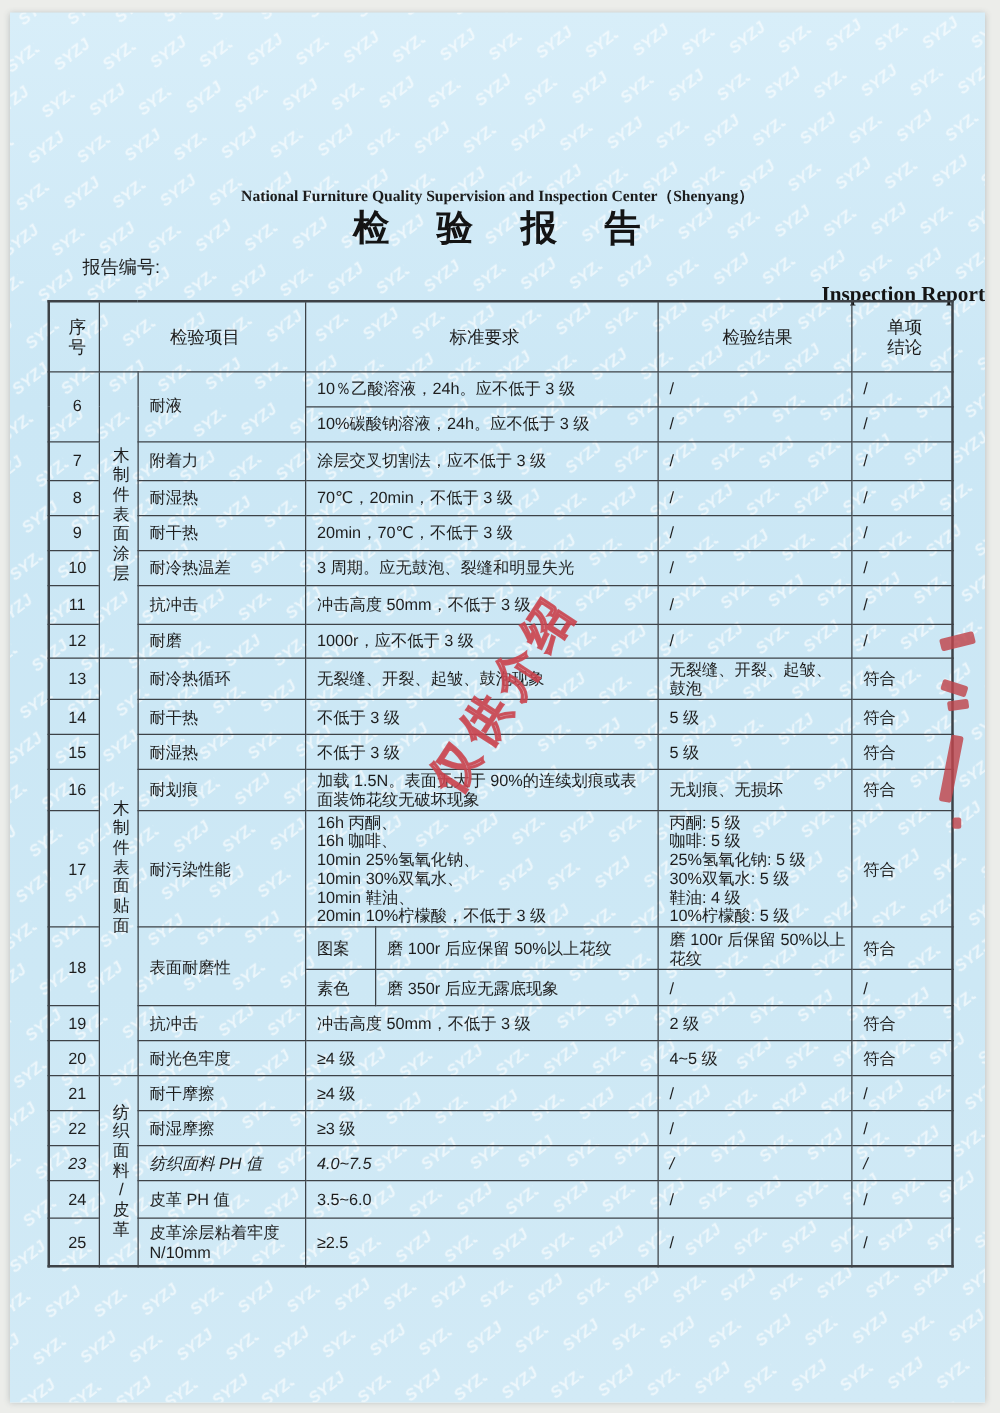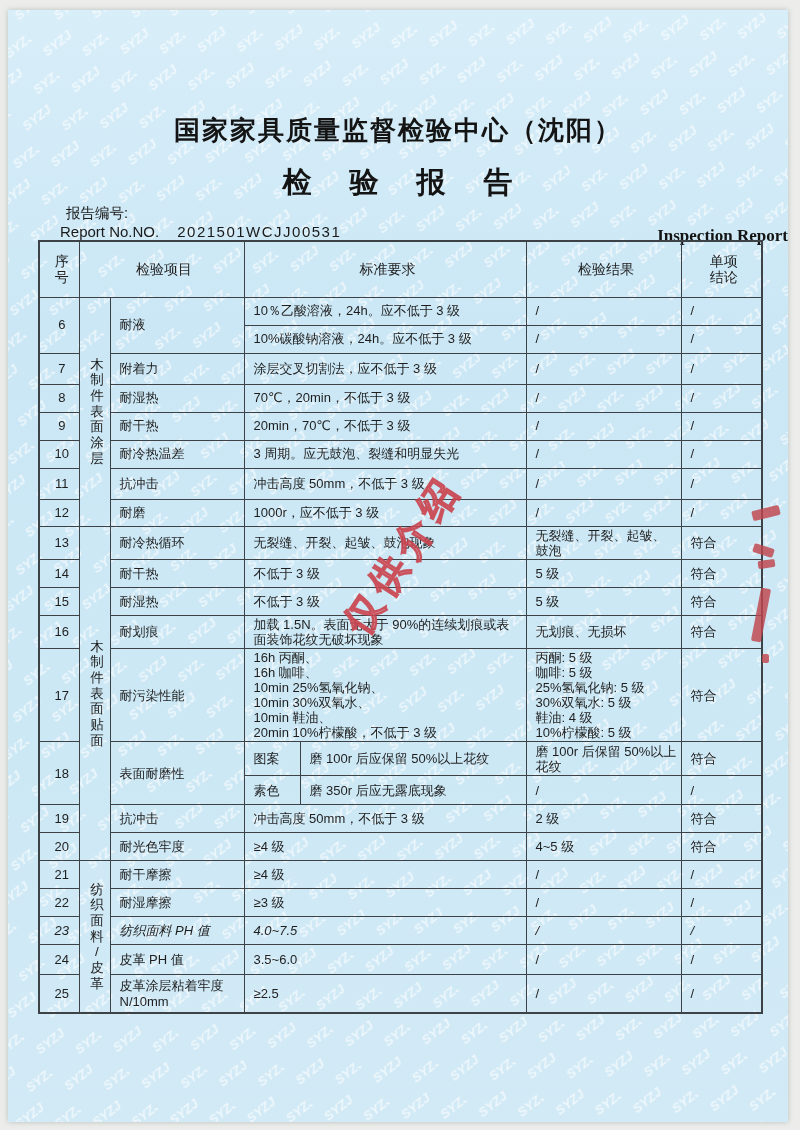--- a/index.html
+++ b/index.html
@@ -81,27 +81,24 @@
     <defs>
       <pattern id="wmpat" width="62" height="46" patternUnits="userSpaceOnUse" patternTransform="rotate(-38)">
         <text x="2" y="15" font-size="13" font-style="italic" font-weight="bold" fill="rgba(255,255,255,0.62)" font-family="Liberation Sans, sans-serif">SYZJ</text>
         <text x="33" y="39" font-size="13" font-style="italic" font-weight="bold" fill="rgba(255,255,255,0.62)" font-family="Liberation Sans, sans-serif">SYZJ</text>
       </pattern>
     </defs>
     <rect width="100%" height="100%" fill="url(#wmpat)"></rect>
   </svg>
 
   <div class="content">
-    <div class="t-cn">国家家具质量监督检验中心（沈阳）</div>
+    <div class="t-en">National Furniture Quality Supervision and Inspection Center（Shenyang）</div>
     <div class="r-cn">检 验 报 告</div>
     <div class="r-en">Inspection Report</div>
     <div class="lbl-cn">报告编号:</div>
-    <div class="rep-line">
-      <span>Report No.NO.</span><span class="no">2021501WCJJ00531</span>
-    </div>
 
     <table class="rep">
       <colgroup>
         <col style="width:40px">
           <col style="width:31px">
           <col style="width:134px">
         <col style="width:56px">
           <col style="width:226px">
           <col style="width:155px">
           <col style="width:81px">

